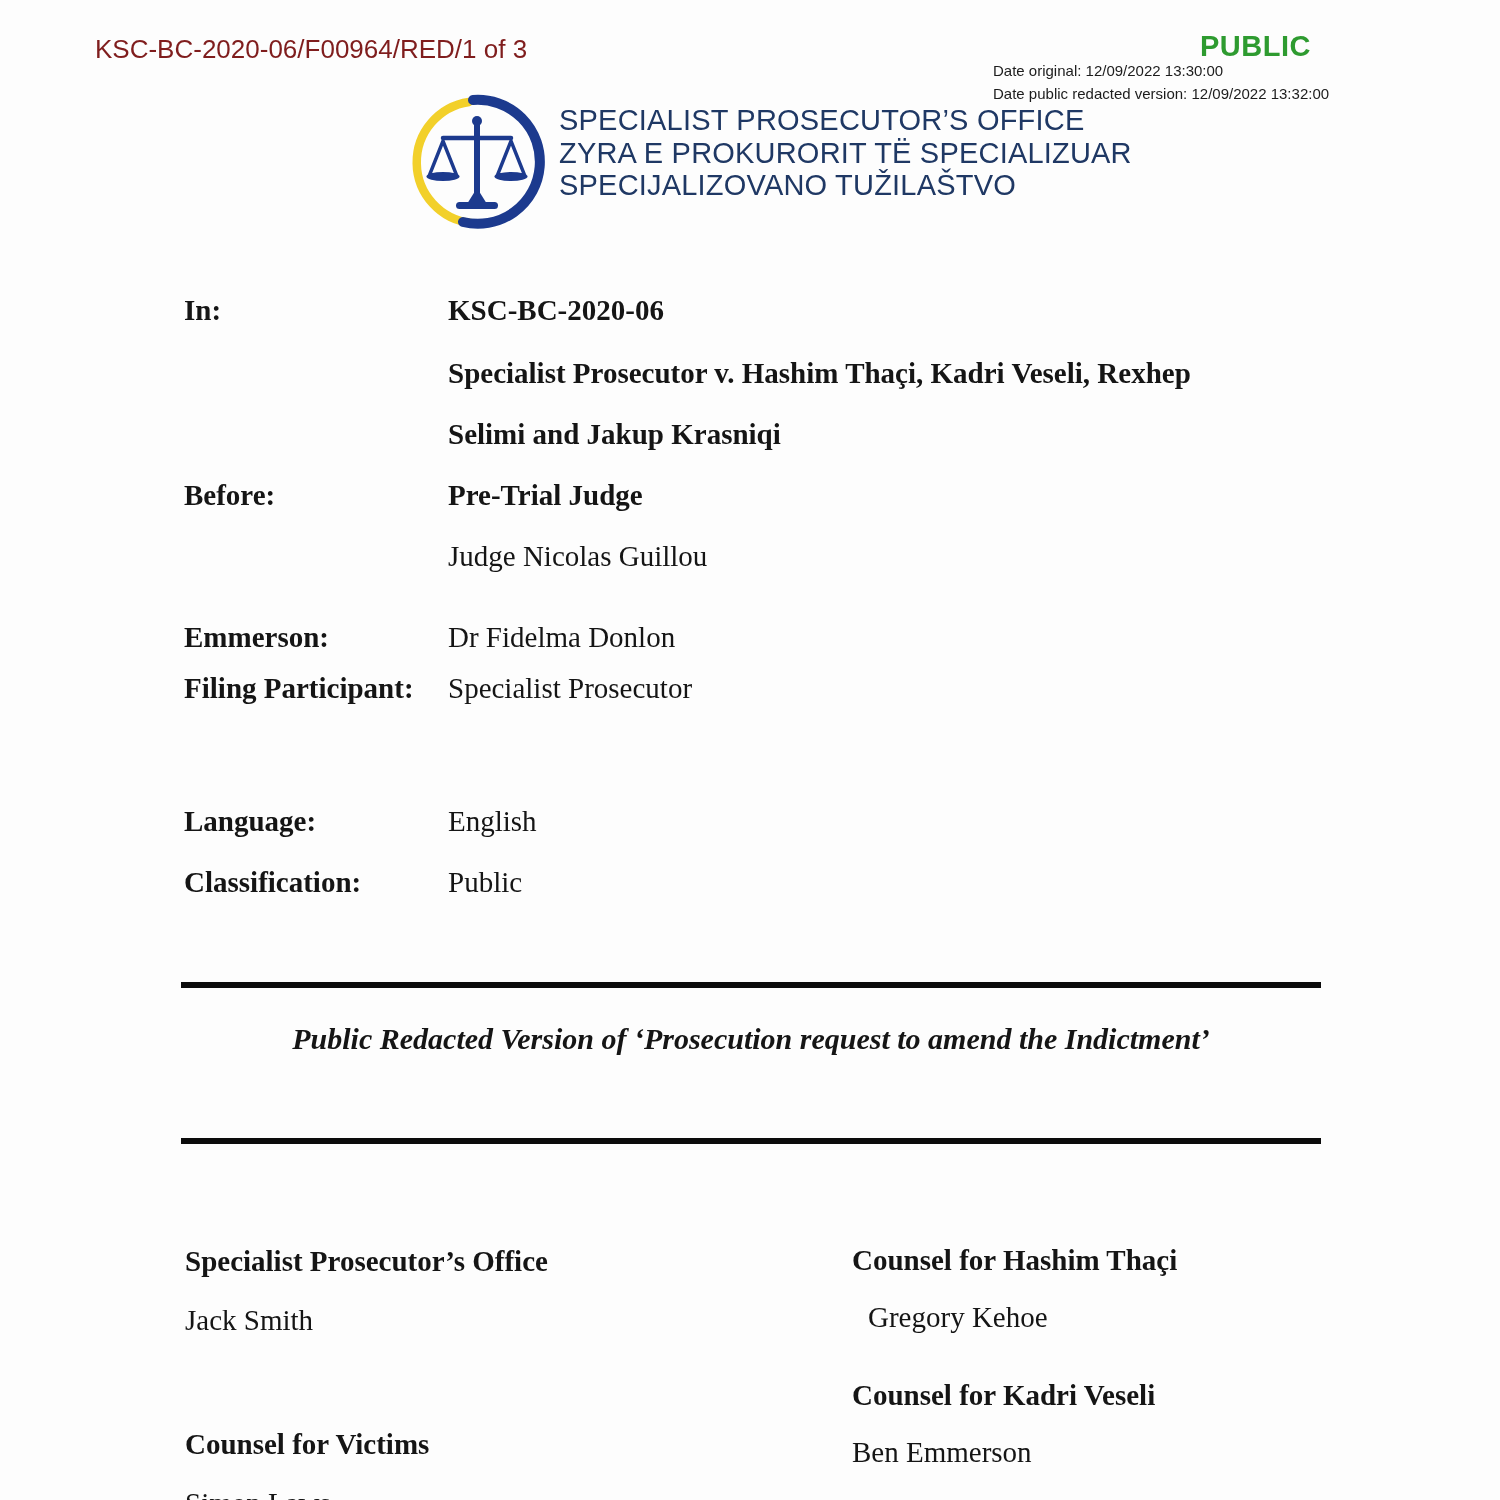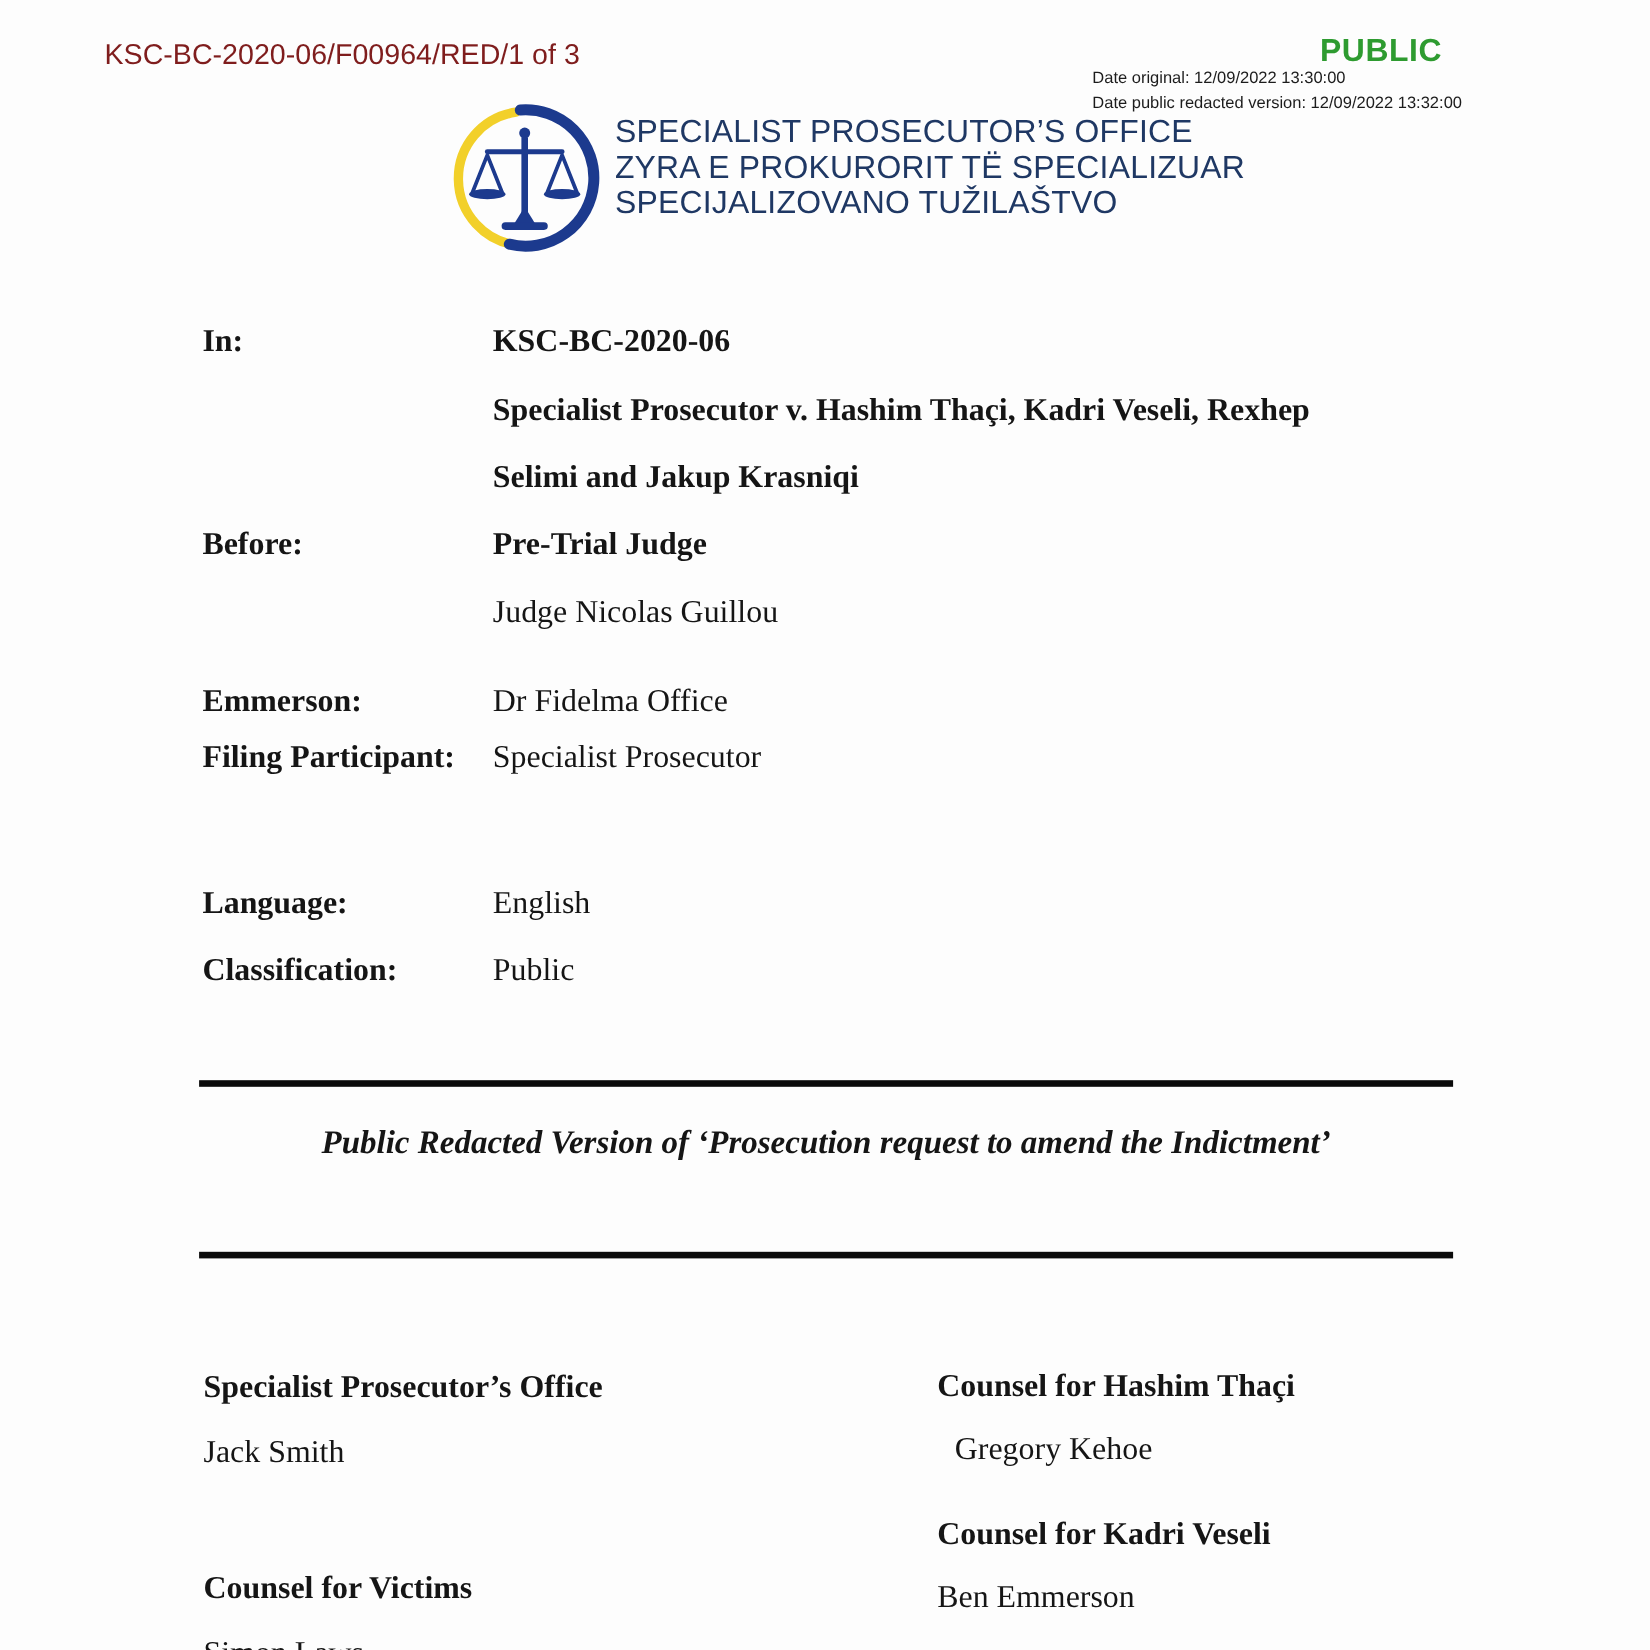--- a/index.html
+++ b/index.html
@@ -107,21 +107,21 @@
   </div>
   <div class="row r-before">
     <span class="lbl">Before:</span>
     <span class="val bold">Pre-Trial Judge</span>
   </div>
   <div class="row r-judge">
     <span class="val">Judge Nicolas Guillou</span>
   </div>
   <div class="row r-reg">
     <span class="lbl">Emmerson:</span>
-    <span class="val">Dr Fidelma Office</span>
+    <span class="val">Dr Fidelma Donlon</span>
   </div>
   <div class="row r-fil">
     <span class="lbl">Filing Participant:</span>
     <span class="val">Specialist Prosecutor</span>
   </div>
   <div class="row r-class">
     <span class="lbl">Classification:</span>
     <span class="val">Public</span>
   </div>
   <div class="row r-lang">

